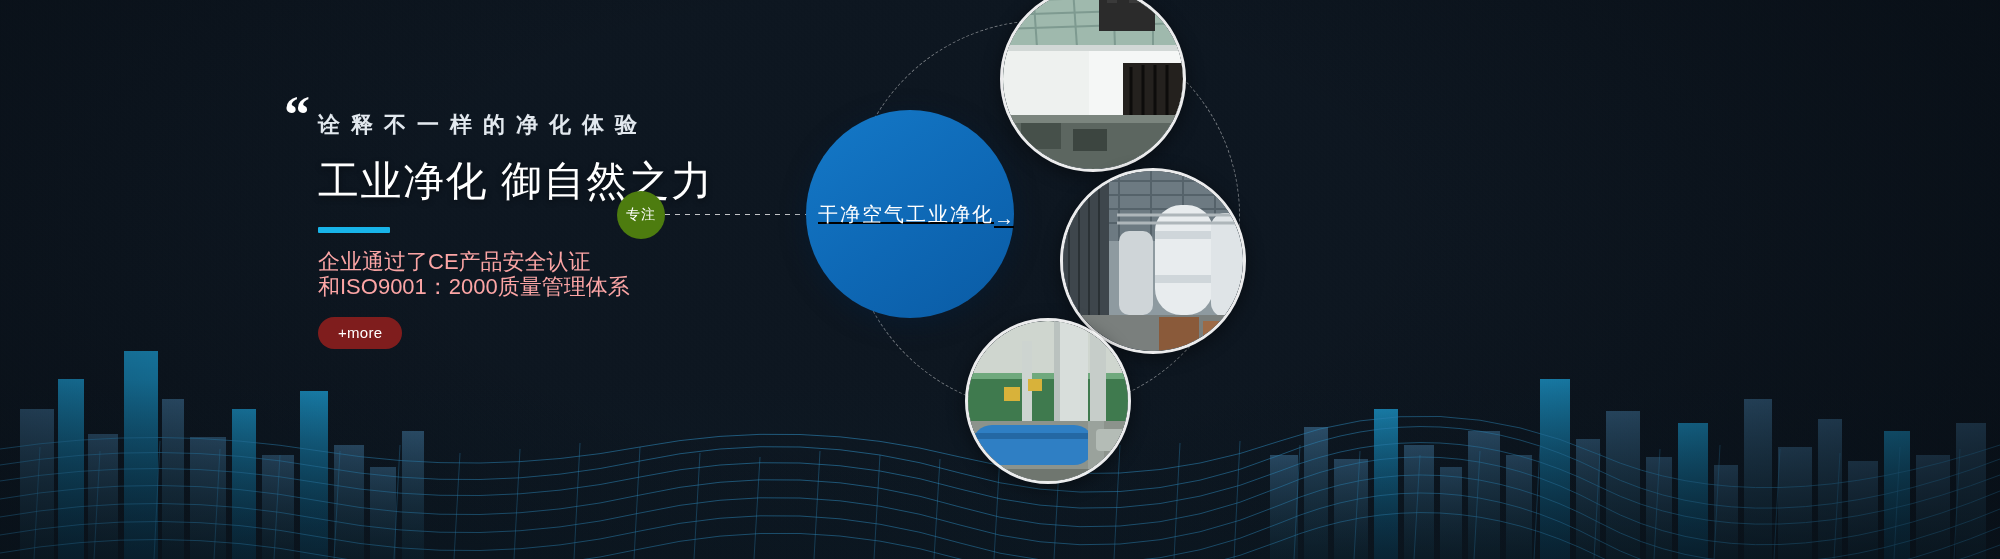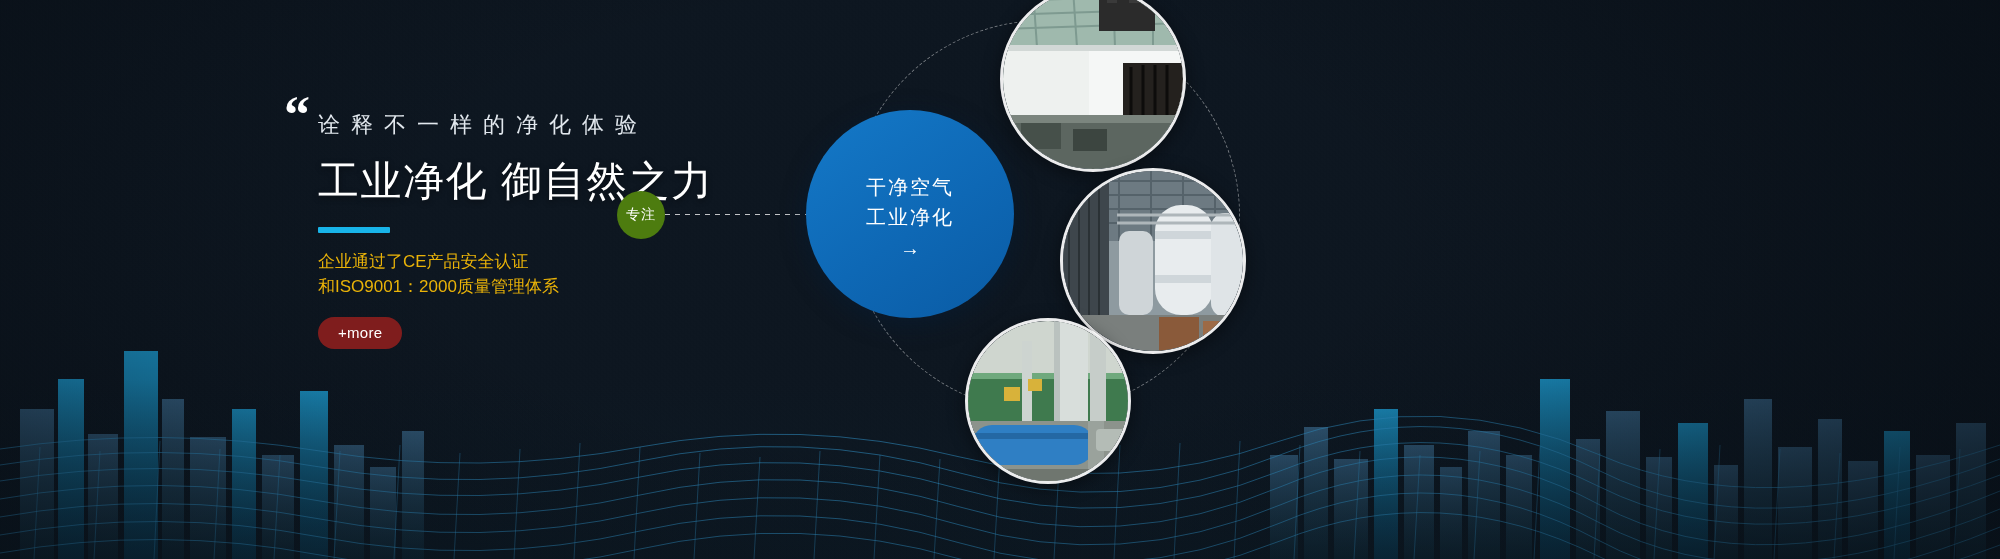--- a/index.html
+++ b/index.html
@@ -22,42 +22,42 @@
 
   
   .mesh{position:absolute;left:0;bottom:0;width:2000px;height:230px;}
   .skyline{position:absolute;left:0;bottom:0;width:2000px;height:300px;}
 
   
   .textblock{position:absolute;left:276px;top:92px;width:640px;}
   .quote{position:absolute;left:8px;top:6px;color:#ffffff;font-size:52px;line-height:34px;
     font-family:"Liberation Serif","DejaVu Serif",serif;font-weight:700;letter-spacing:-2px;}
   .subtitle{margin:0 0 0 42px;padding-top:18px;color:#e2e8ee;font-size:22px;letter-spacing:11px;
-    font-weight:400;white-space:nowrap;}
+    font-weight:700;white-space:nowrap;}
   .title{margin:14px 0 0 42px;color:#ffffff;font-size:41px;font-weight:400;letter-spacing:1.5px;
     white-space:nowrap;text-shadow:0 2px 6px rgba(0,0,0,.45);}
   .bar{margin:18px 0 0 42px;width:72px;height:6px;background:#18b4e9;border-radius:1px;}
-  .desc{margin:16px 0 0 42px;color:#eab308;font-size:17px;line-height:25px;font-weight:400;}
+  .desc{margin:16px 0 0 42px;color:#fca5a5;font-size:22px;line-height:25px;font-weight:400;}
   .desc div{white-space:nowrap;}
   .more{margin:18px 0 0 42px;display:inline-block;padding:7px 20px 8px;border-radius:16px;
     background:#7f1d1d;color:#ffffff;font-size:15px;letter-spacing:.3px;cursor:pointer;border:none;}
 
   
   .focus-badge{position:absolute;left:617px;top:191px;width:48px;height:48px;border-radius:50%;
     background:#4d7c0f;color:#fff;font-size:14px;display:flex;align-items:center;justify-content:center;
     letter-spacing:1px;}
   .dash-line{position:absolute;left:665px;top:214px;width:145px;height:1px;
     background:repeating-linear-gradient(90deg,rgba(255,255,255,.75) 0 5px,transparent 5px 10px);}
 
   .ring{position:absolute;left:848px;top:20px;width:390px;height:390px;border-radius:50%;
     border:1px dashed rgba(255,255,255,.42);}
   .maincircle{position:absolute;left:806px;top:110px;width:208px;height:208px;border-radius:50%;
     background:linear-gradient(145deg,#1479c8 0%,#0e68b5 55%,#0a5ba4 100%);
-    display:flex;flex-direction:column;align-items:center;justify-content:center;
-    box-shadow:0 6px 26px rgba(4,32,60,.45);}
+    display:flex;flex-direction:row;align-items:center;justify-content:flex-end;
+    box-shadow:0 6px 26px rgba(4,32,60,.45);text-decoration:underline;}
   .maincircle .l1,.maincircle .l2{color:#ffffff;font-size:20px;letter-spacing:2px;line-height:30px;}
   .maincircle .arrow{color:#ffffff;font-size:20px;margin-top:8px;line-height:16px;}
 
   
   .photo{position:absolute;border-radius:50%;overflow:hidden;border:3px solid rgba(255,255,255,.92);
     box-shadow:0 4px 18px rgba(0,0,0,.45);}
   .p1{left:1000px;top:-14px;width:180px;height:180px;}
   .p2{left:1060px;top:168px;width:180px;height:180px;}
   .p3{left:965px;top:318px;width:160px;height:160px;}
   .photo svg{display:block;width:100%;height:100%;}

